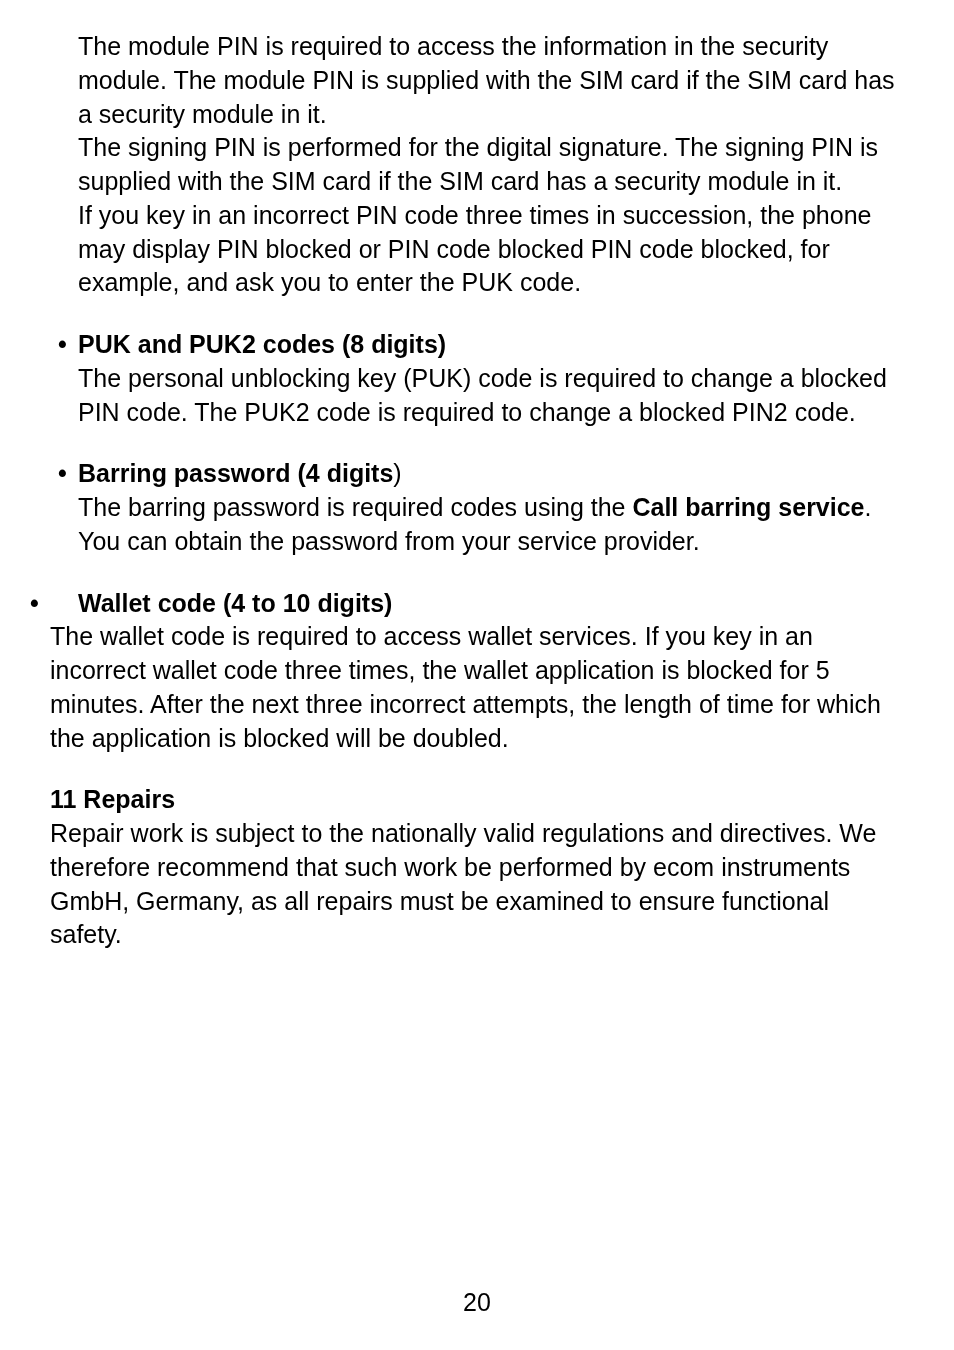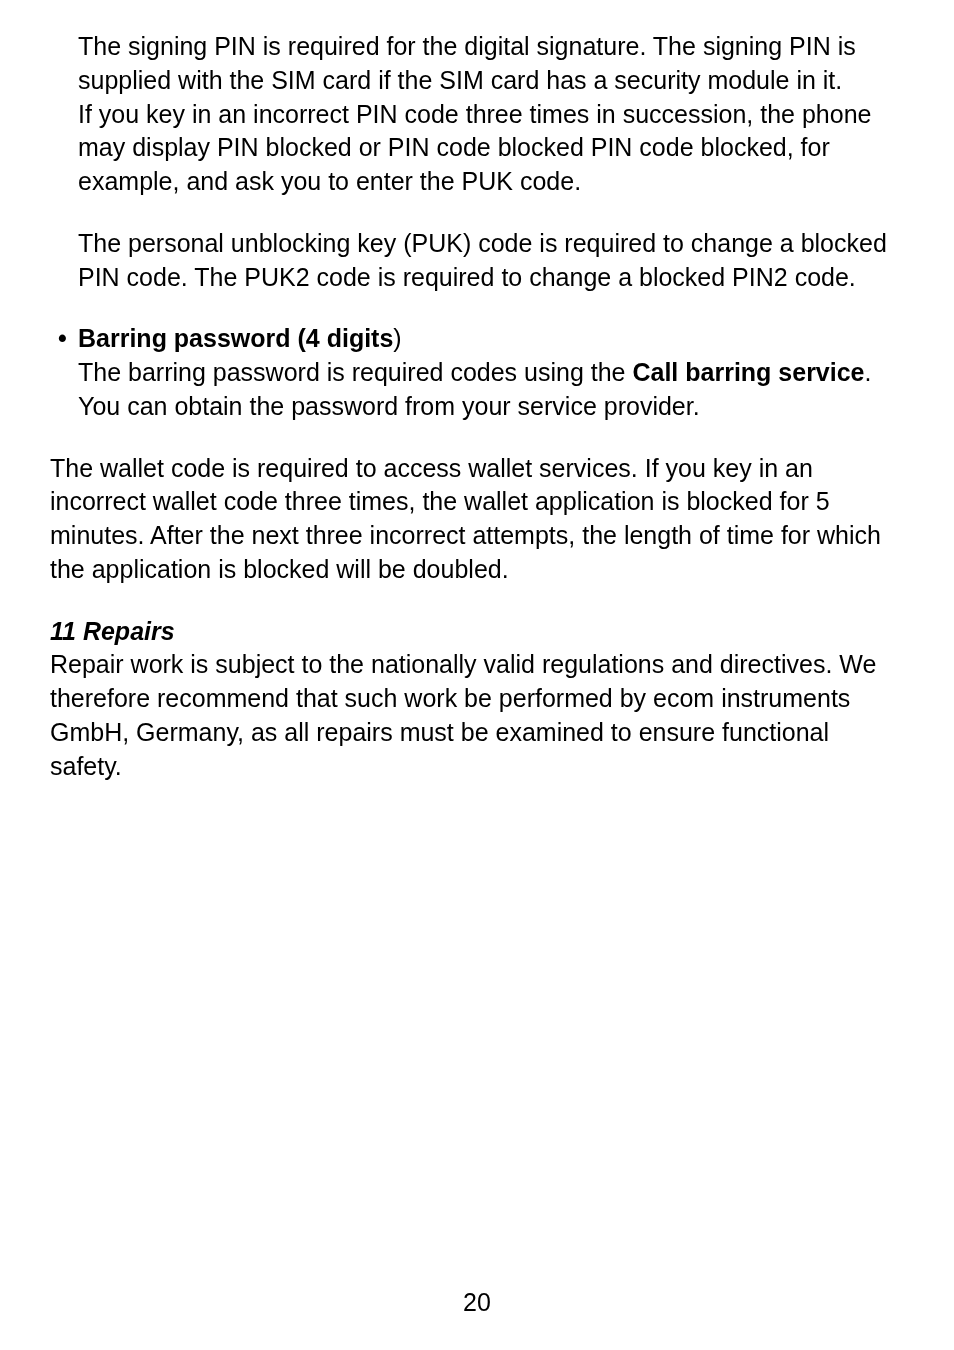--- a/index.html
+++ b/index.html
@@ -31,21 +31,20 @@
       font-weight: bold;
       position: relative;
     }
     .bullet-heading::before {
       content: "•";
       position: absolute;
       left: -20px;
     }
     .plain-heading {
       font-weight: bold;
-      font-style: italic;
     }
     .inline-bold {
       font-weight: bold;
       font-family: Helvetica, Arial, sans-serif;
     }
     .regular-weight {
       font-weight: normal;
     }
     .list-bullet {
       position: relative;
@@ -61,38 +60,41 @@
       bottom: 30px;
       left: 0;
       right: 0;
       text-align: center;
     }
   </style>
 </head>
 <body>
 
 <div class="section indented">
-  <div>The signing PIN is required for the digital signature. The signing PIN is supplied with the SIM card if the SIM card has a security module in it.</div>
+  <div>The module PIN is required to access the information in the security module. The module PIN is supplied with the SIM card if the SIM card has a security module in it.</div>
+  <div>The signing PIN is performed for the digital signature. The signing PIN is supplied with the SIM card if the SIM card has a security module in it.</div>
   <div>If you key in an incorrect PIN code three times in succession, the phone may display PIN blocked or PIN code blocked PIN code blocked, for example, and ask you to enter the PUK code.</div>
 </div>
 
 <div class="bullet-section indented">
+  <div class="bullet-heading">PUK and PUK2 codes (8 digits)</div>
   <div>The personal unblocking key (PUK) code is required to change a blocked PIN code. The PUK2 code is required to change a blocked PIN2 code.</div>
 </div>
 
 <div class="bullet-section indented">
   <div class="bullet-heading">
     <span>Barring password (4 digits</span><span class="regular-weight">)</span>
   </div>
   <div>
     <span>The barring password is required codes using the </span><span class="inline-bold">Call barring service</span><span>. You can obtain the password from your service provider.</span>
   </div>
 </div>
 
 <div class="bullet-section">
+  <div class="bullet-heading indented">Wallet code (4 to 10 digits)</div>
   <div>The wallet code is required to access wallet services. If you key in an incorrect wallet code three times, the wallet application is blocked for 5 minutes. After the next three incorrect attempts, the length of time for which the application is blocked will be doubled.</div>
 </div>
 
 <div class="section">
   <div class="plain-heading">11 Repairs</div>
   <div>Repair work is subject to the nationally valid regulations and directives. We therefore recommend that such work be performed by ecom instruments GmbH, Germany, as all repairs must be examined to ensure functional safety.</div>
 </div>
 
 <div class="section">
 </div>

